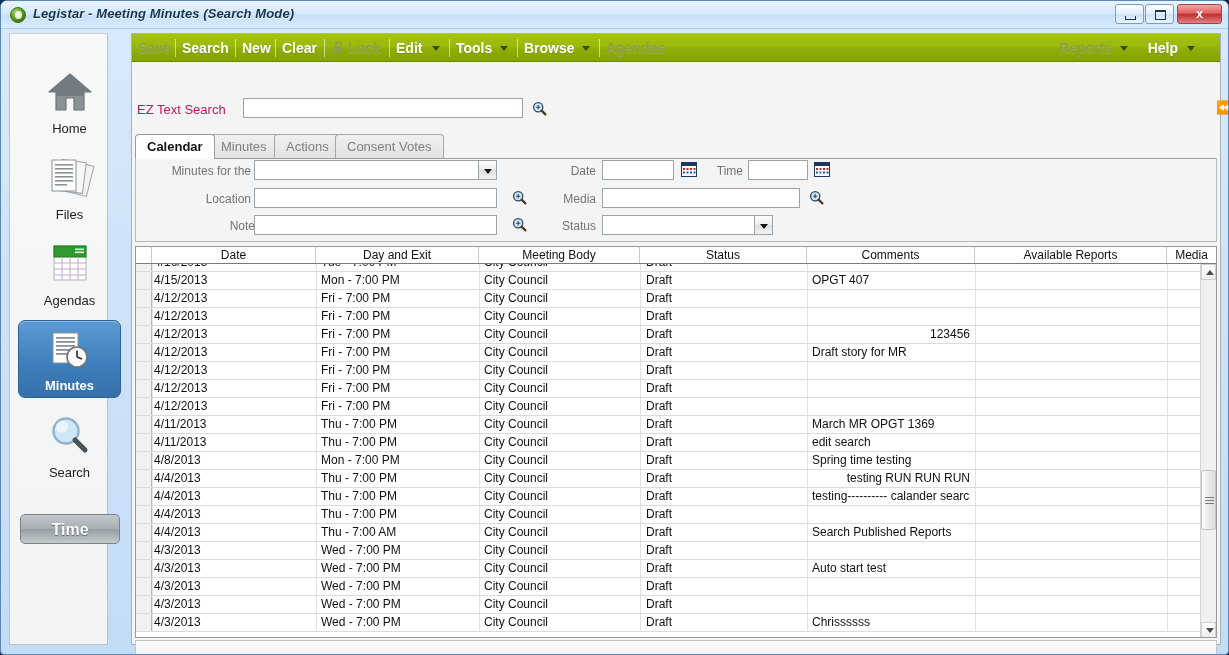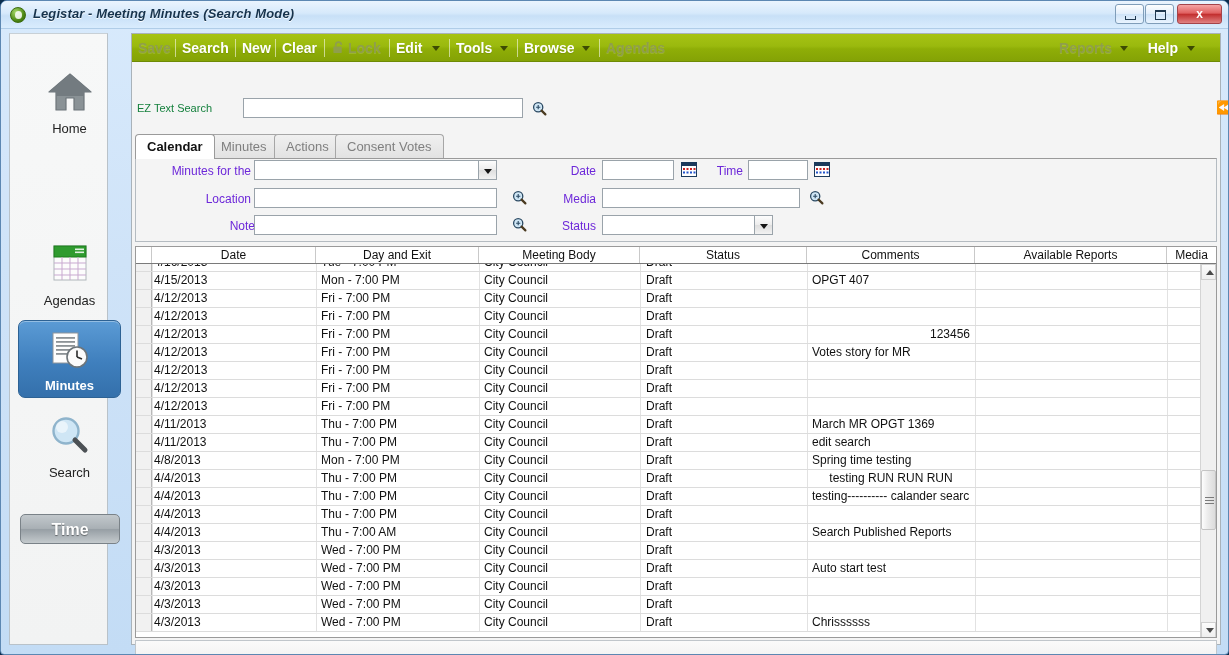--- a/index.html
+++ b/index.html
@@ -141,21 +141,21 @@
   .tb-caret{
     position:absolute; top:12px; width:0;height:0;
     border-left:4px solid transparent; border-right:4px solid transparent;
     border-top:5px solid #3c4a03;
   }
   .lock-icon{
     position:absolute; top:7px; width:13px; height:13px;
   }
 
   
-  #ez-label{ position:absolute; left:5px; top:68px; font-size:11px; color:#15803d; }
+  #ez-label{ position:absolute; left:5px; top:68px; font-size:13px; color:#be185d; }
   #ez-input{
     position:absolute; left:111px; top:64px; width:280px; height:20px;
     border:1px solid #9aa3aa; background:#fff;
     font-family:"Liberation Sans", sans-serif; font-size:12px;
     padding:0 3px; outline:none;
   }
   .mag-icon{ position:absolute; width:15px; height:15px; cursor:default; }
 
   #nav-arrows{ position:absolute; right:6px; top:62px; height:24px; }
   .nav-arrow{
@@ -175,21 +175,21 @@
   .tab.active{
     background:#fff; color:#111; font-weight:bold;
     border-color:#9a9a9a; height:25px; line-height:24px; z-index:3;
   }
 
   
   #formpanel{
     position:absolute; left:3px; top:124px; width:1082px; height:84px;
     background:#f4f4f4; border:1px solid #b4bbc1; border-top-color:#9a9a9a;
   }
-  .fld-label{ position:absolute; font-size:12px; color:#6d28d9; text-align:right; white-space:nowrap;}
+  .fld-label{ position:absolute; font-size:12px; color:#737373; text-align:right; white-space:nowrap;}
   .fld-input{
     position:absolute; height:20px;
     border:1px solid #9aa3aa; background:#fff;
     font-family:"Liberation Sans", sans-serif; font-size:12px;
     padding:0 3px; outline:none;
   }
   .combo-btn{
     position:absolute; width:18px; height:20px;
     border:1px solid #9aa3aa; border-left:none;
     background: linear-gradient(180deg,#fdfdfd 0%,#ececec 50%,#dedede 51%,#f2f2f2 100%);
@@ -295,20 +295,40 @@
   <div id="sidebar">
 
     <div class="nav-item" id="nav-home">
       <svg class="nav-icon" width="48" height="44" viewBox="0 0 48 44">
         <path d="M24 4 L45 22 L38 22 L38 40 L28 40 L28 28 L20 28 L20 40 L10 40 L10 22 L3 22 Z" fill="#8a9296" stroke="#6d757a" stroke-width="1.2" stroke-linejoin="round"></path>
         <path d="M24 4 L45 22 L38 22 L38 26 L10 26 L10 22 L3 22 Z" fill="#737b80"></path>
       </svg>
       <div class="nav-label">Home</div>
     </div>
 
+    <div class="nav-item" id="nav-files">
+      <svg class="nav-icon" width="52" height="46" viewBox="0 0 52 46">
+        <g transform="rotate(14 30 24)">
+          <rect x="22" y="6" width="24" height="31" fill="#f2f2f2" stroke="#9aa0a5"></rect>
+        </g>
+        <g transform="rotate(7 28 24)">
+          <rect x="16" y="5" width="24" height="31" fill="#f7f7f7" stroke="#9aa0a5"></rect>
+        </g>
+        <rect x="8" y="4" width="24" height="31" fill="#fefefe" stroke="#8e949a"></rect>
+        <g fill="#8c9296">
+          <rect x="11" y="8" width="18" height="1.6"></rect>
+            <rect x="11" y="12" width="18" height="1.6"></rect>
+          <rect x="11" y="16" width="18" height="1.6"></rect>
+            <rect x="11" y="20" width="18" height="1.6"></rect>
+          <rect x="11" y="24" width="18" height="1.6"></rect>
+            <rect x="11" y="28" width="12" height="1.6"></rect>
+        </g>
+      </svg>
+      <div class="nav-label">Files</div>
+    </div>
 
     <div class="nav-item" id="nav-agendas">
       <svg class="nav-icon" width="42" height="44" viewBox="0 0 42 44">
         <rect x="5" y="4" width="32" height="34" fill="#fcfcfc" stroke="#b0b6ba"></rect>
         <rect x="5" y="4" width="32" height="11" fill="#2f9b2f"></rect>
         <rect x="5" y="4" width="32" height="11" fill="none" stroke="#1d7d1d"></rect>
         <g fill="#fff" opacity=".85">
           <rect x="26" y="6.5" width="9" height="1.6"></rect>
             <rect x="26" y="9.5" width="9" height="1.6"></rect>
         </g>
@@ -588,21 +608,21 @@
             <div class="gsep" style="left: 180px;"></div>
             <div class="gsep" style="left: 343px;"></div>
             <div class="gsep" style="left: 504px;"></div>
             <div class="gsep" style="left: 671px;"></div>
             <div class="gsep" style="left: 839px;"></div>
             <div class="gsep" style="left: 1031px;"></div>
             <div class="gcell" style="left: 18px; width: 160px; text-align: left;">4/12/2013</div>
             <div class="gcell" style="left: 185px; width: 155px; text-align: left;">Fri - 7:00 PM</div>
             <div class="gcell" style="left: 348px; width: 150px; text-align: left;">City Council</div>
             <div class="gcell" style="left: 510px; width: 150px; text-align: left;">Draft</div>
-            <div class="gcell" style="left: 676px; width: 158px; text-align: left;">Votes story for MR</div>
+            <div class="gcell" style="left: 676px; width: 158px; text-align: left;">Draft story for MR</div>
             <div class="gcell" style="left: 844px; width: 186px; text-align: left;"></div>
             <div class="gcell" style="left: 1034px; width: 30px; text-align: left;"></div>
           </div>
           <div class="grow" style="top: 98px;">
             <div class="row-sel"></div>
             <div class="gsep" style="left: 16px;"></div>
             <div class="gsep" style="left: 180px;"></div>
             <div class="gsep" style="left: 343px;"></div>
             <div class="gsep" style="left: 504px;"></div>
             <div class="gsep" style="left: 671px;"></div>
@@ -707,21 +727,21 @@
             <div class="gsep" style="left: 180px;"></div>
             <div class="gsep" style="left: 343px;"></div>
             <div class="gsep" style="left: 504px;"></div>
             <div class="gsep" style="left: 671px;"></div>
             <div class="gsep" style="left: 839px;"></div>
             <div class="gsep" style="left: 1031px;"></div>
             <div class="gcell" style="left: 18px; width: 160px; text-align: left;">4/4/2013</div>
             <div class="gcell" style="left: 185px; width: 155px; text-align: left;">Thu - 7:00 PM</div>
             <div class="gcell" style="left: 348px; width: 150px; text-align: left;">City Council</div>
             <div class="gcell" style="left: 510px; width: 150px; text-align: left;">Draft</div>
-            <div class="gcell" style="left: 676px; width: 158px; text-align: center;">testing RUN RUN RUN</div>
+            <div class="gcell" style="left: 676px; width: 158px; text-align: right;">testing RUN RUN RUN</div>
             <div class="gcell" style="left: 844px; width: 186px; text-align: left;"></div>
             <div class="gcell" style="left: 1034px; width: 30px; text-align: left;"></div>
           </div>
           <div class="grow" style="top: 224px;">
             <div class="row-sel"></div>
             <div class="gsep" style="left: 16px;"></div>
             <div class="gsep" style="left: 180px;"></div>
             <div class="gsep" style="left: 343px;"></div>
             <div class="gsep" style="left: 504px;"></div>
             <div class="gsep" style="left: 671px;"></div>

